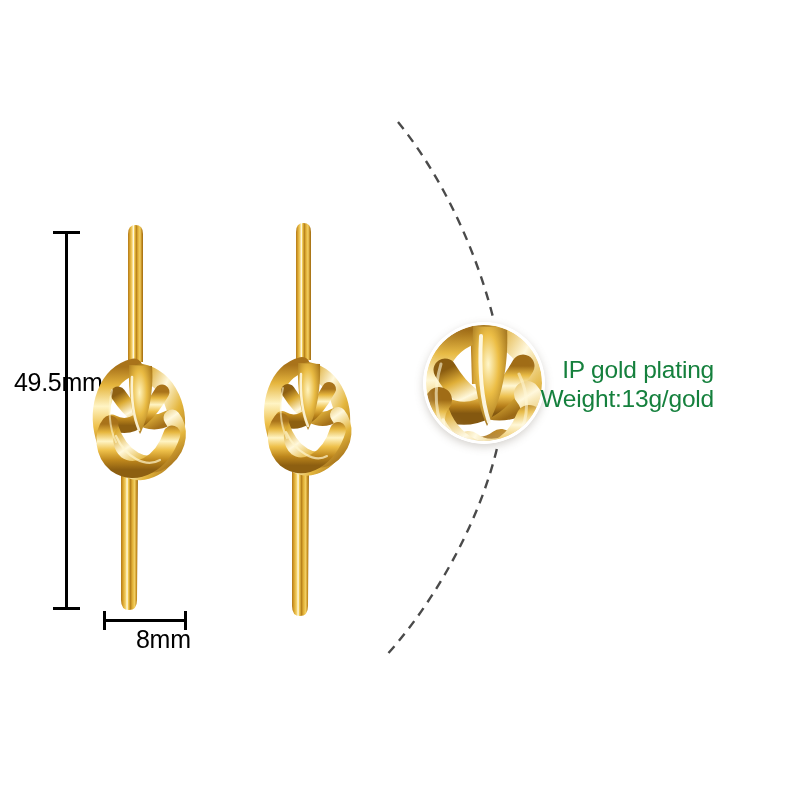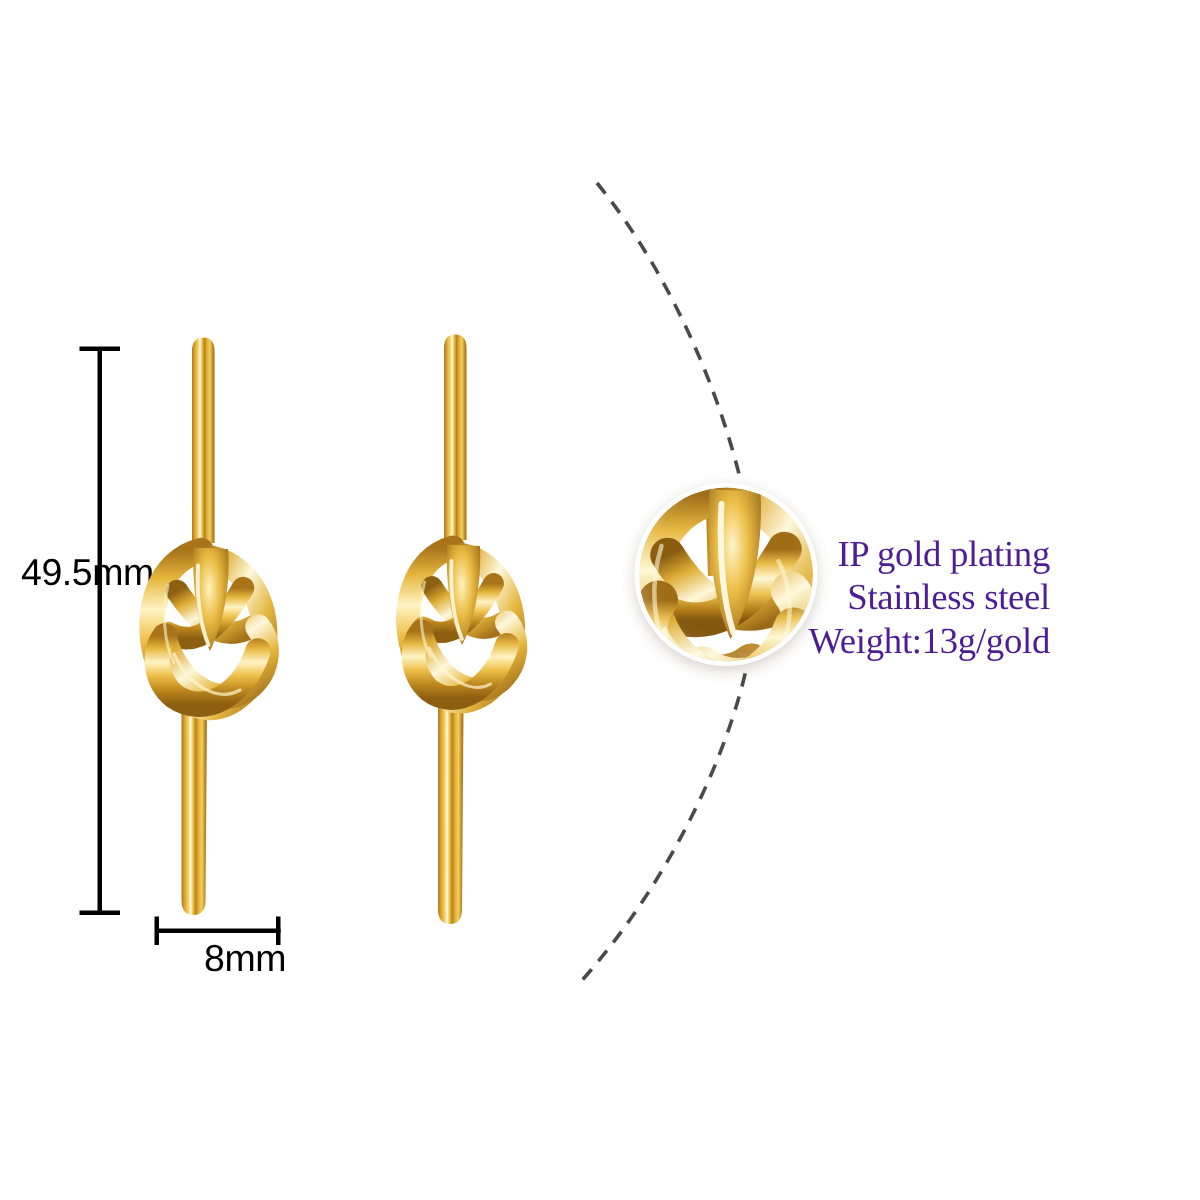--- a/index.html
+++ b/index.html
@@ -48,26 +48,26 @@
   #label-width {
     left: 136px;
     top: 625px;
     font-size: 25px;
     letter-spacing: -0.3px;
   }
 
   
   #spec-text {
     position: absolute;
-    left: 500px;
+    left: 514px;
     top: 355px;
     width: 200px;
     text-align: right;
-    color: #4c1d95;
-    font-family: Liberation Serif, serif;
+    color: #15803d;
+    font-family: Liberation Sans, sans-serif;
     font-size: 24.5px;
     line-height: 29px;
     letter-spacing: -0.2px;
   }
   #spec-text .spec-line {
     display: block;
     white-space: nowrap;
   }
 
   
@@ -304,17 +304,16 @@
         <path d="M58,14 C56,52 60,82 66,100" fill="none" stroke="#fffdf0" stroke-width="4" stroke-linecap="round" opacity="0.9"></path>
         <path d="M20,98 C34,126 72,138 94,120" fill="none" stroke="#fff8d8" stroke-width="3.4" stroke-linecap="round" opacity="0.75"></path>
         <path d="M18,42 C10,68 12,96 24,114" fill="none" stroke="#fff8d8" stroke-width="3" stroke-linecap="round" opacity="0.6"></path>
         <path d="M96,52 C106,72 106,96 96,112" fill="none" stroke="#fff8d8" stroke-width="3" stroke-linecap="round" opacity="0.55"></path>
       </g>
     </svg>
   </div>
 
   <div id="spec-text">
     <span class="spec-line">IP gold plating</span>
-    <span class="spec-line">Stainless steel</span>
     <span class="spec-line">Weight:13g/gold</span>
   </div>
 
 </div>
 
 </body></html>

